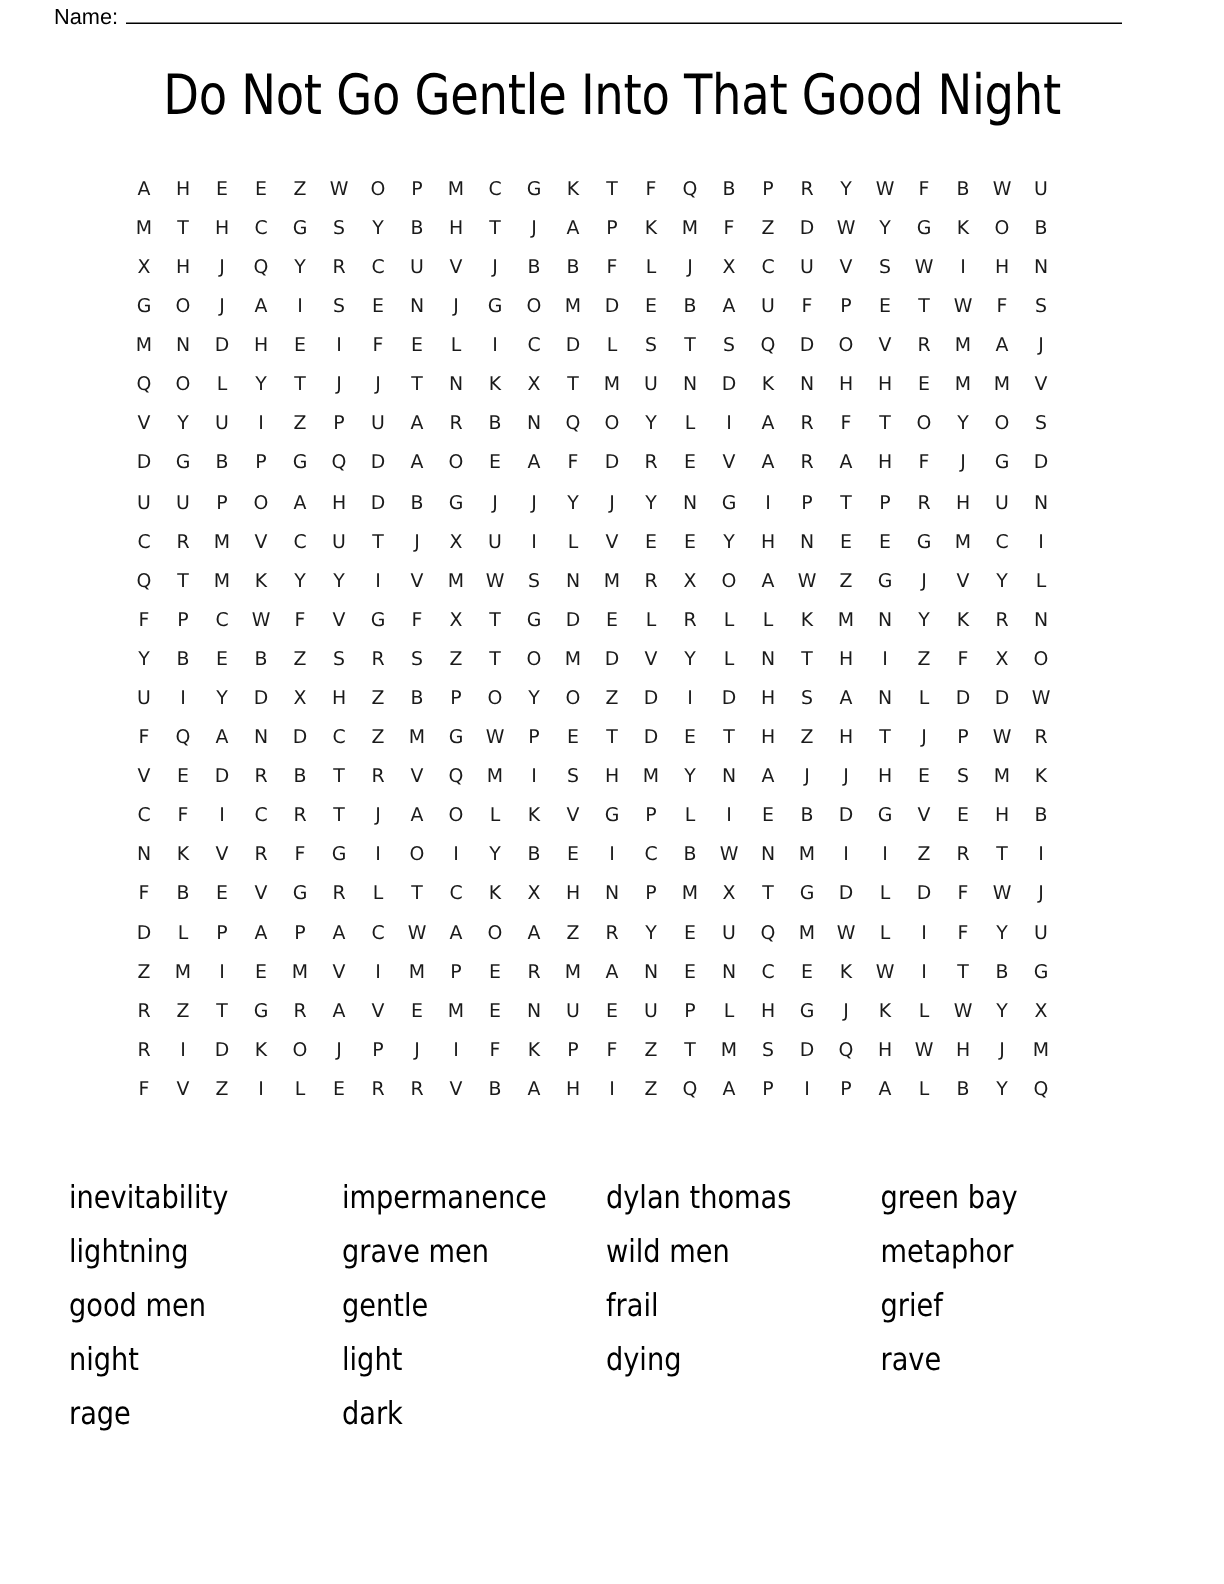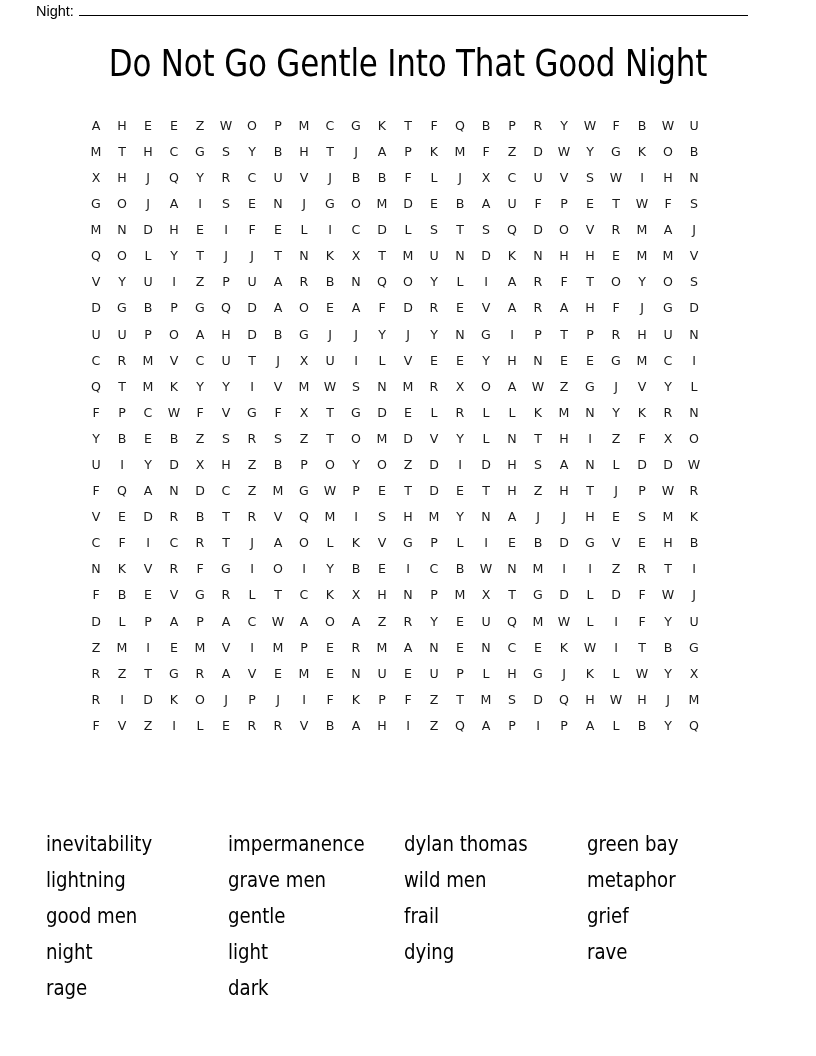--- a/index.html
+++ b/index.html
@@ -80,38 +80,37 @@
   
   .word-list {
     position: absolute;
     left: 46px;
     top: 780px;
     width: 724px;
     display: grid;
     grid-template-columns: 182px 176px 183px 183px;
     grid-auto-rows: 36px;
     align-content: start;
-    margin-top: 46px;
   }
   .word-item {
     font-family: "DejaVu Sans Condensed", "Liberation Sans Narrow", "Liberation Sans", sans-serif;
     font-size: 21px;
     line-height: 36px;
     color: #000;
     white-space: nowrap;
     transform: scaleX(0.96);
     transform-origin: left center;
   }
   .word-item.empty { visibility: hidden; }
 </style>
 </head>
 <body>
 
 <div class="name-row">
-  <span class="name-label">Night:</span>
+  <span class="name-label">Name:</span>
   <span class="name-blank"></span>
 </div>
 
 <div class="puzzle-title">Do Not Go Gentle Into That Good Night</div>
 
 <div class="grid-wrap" id="letter-grid">
     <div class="grid-row">
       <div class="grid-cell">A</div>
       <div class="grid-cell">H</div>
       <div class="grid-cell">E</div>

